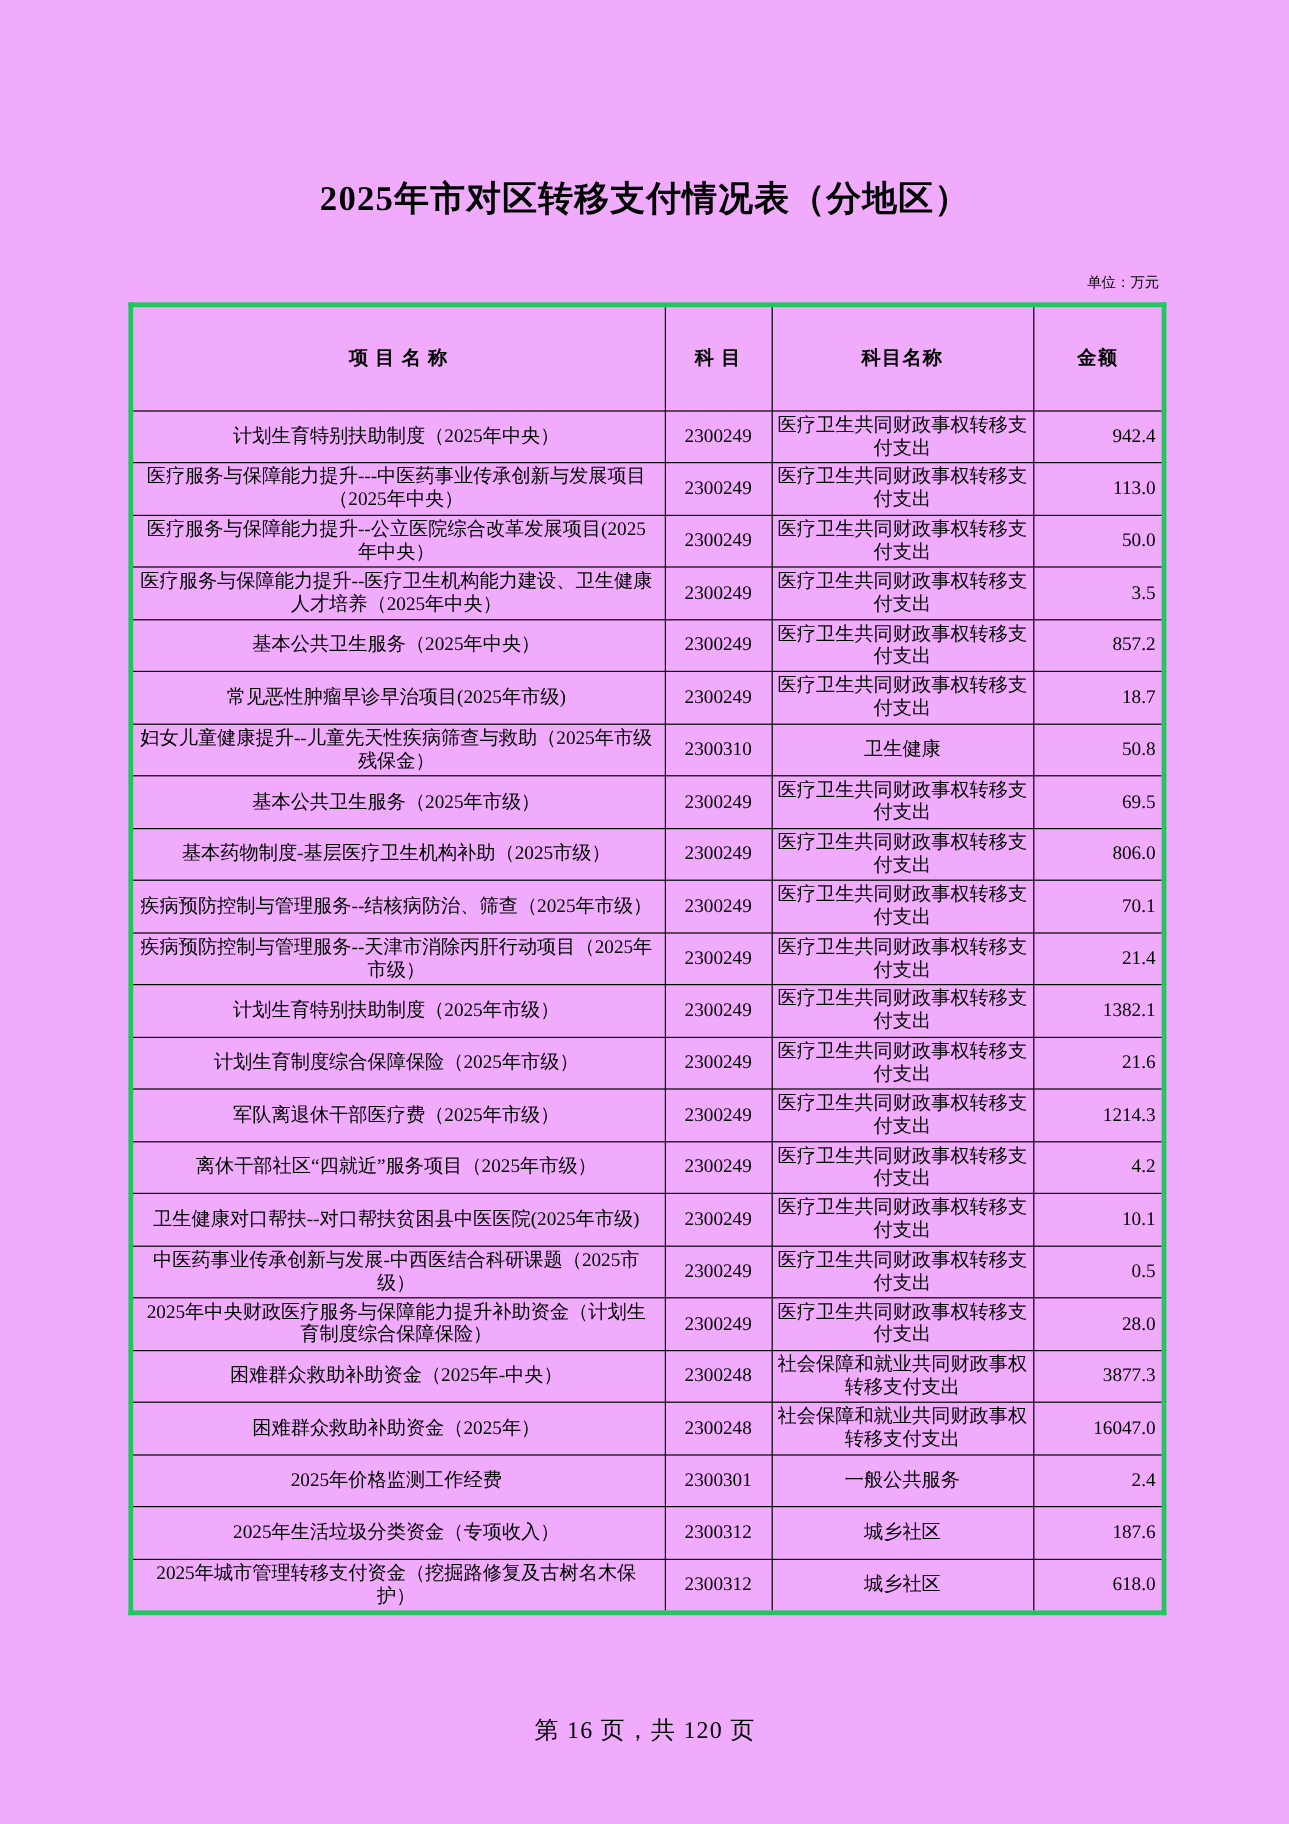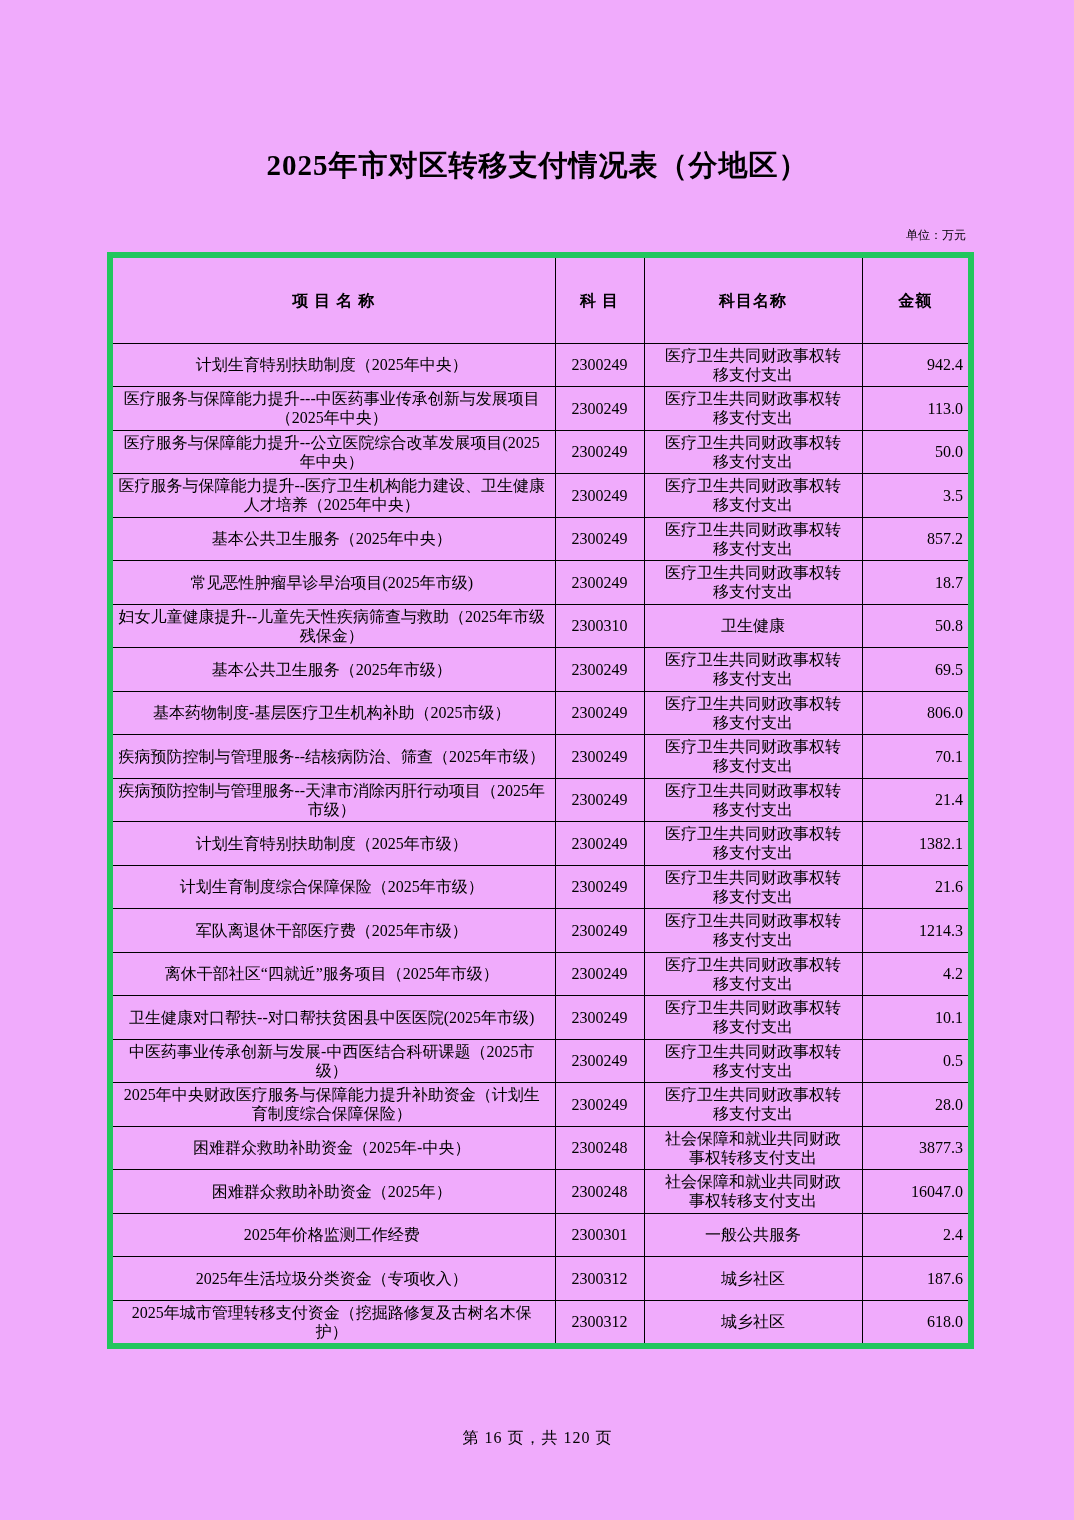--- a/index.html
+++ b/index.html
@@ -26,44 +26,44 @@
   }
   .unit-label {
     position:absolute; top:224px; right:2px;
     font-size:12px; line-height:23px;
   }
   table.tp-table {
     position:absolute; top:252px; left:0;
     width:861px;
     border-collapse:collapse;
     table-layout:fixed;
-    border:6px solid #22c55e;
+    border:4px solid #22c55e;
   }
   table.tp-table th, table.tp-table td {
     border:1px solid #000;
     font-size:16px;
     line-height:19px;
     vertical-align:middle;
     overflow:hidden;
   }
   table.tp-table th {
     height:88px;
     font-weight:bold;
     text-align:center;
     letter-spacing:1px;
   }
   table.tp-table td { height:43.5px; }
   td.td-name   { text-align:center;  padding:2px 8px 2px 4px; }
   td.td-code   { text-align:center; padding:2px 2px; }
-  td.td-subject{ text-align:center; padding:2px 20px;margin-top:28px; }
+  td.td-subject{ text-align:center; padding:2px 4px;margin-top:28px; }
   td.td-amount { text-align:right; padding:2px 5px 2px 2px; }
   .page-footer {
     position:absolute; top:1428px; left:0; width:100%;
     text-align:center;
-    font-size:16px;
+    font-size:20px;
     letter-spacing:1px;
   }
 </style>
 </head>
 <body>
 
 <div class="sheet">
   <div class="content">
 
     <div class="doc-title">2025年市对区转移支付情况表（分地区）</div>

